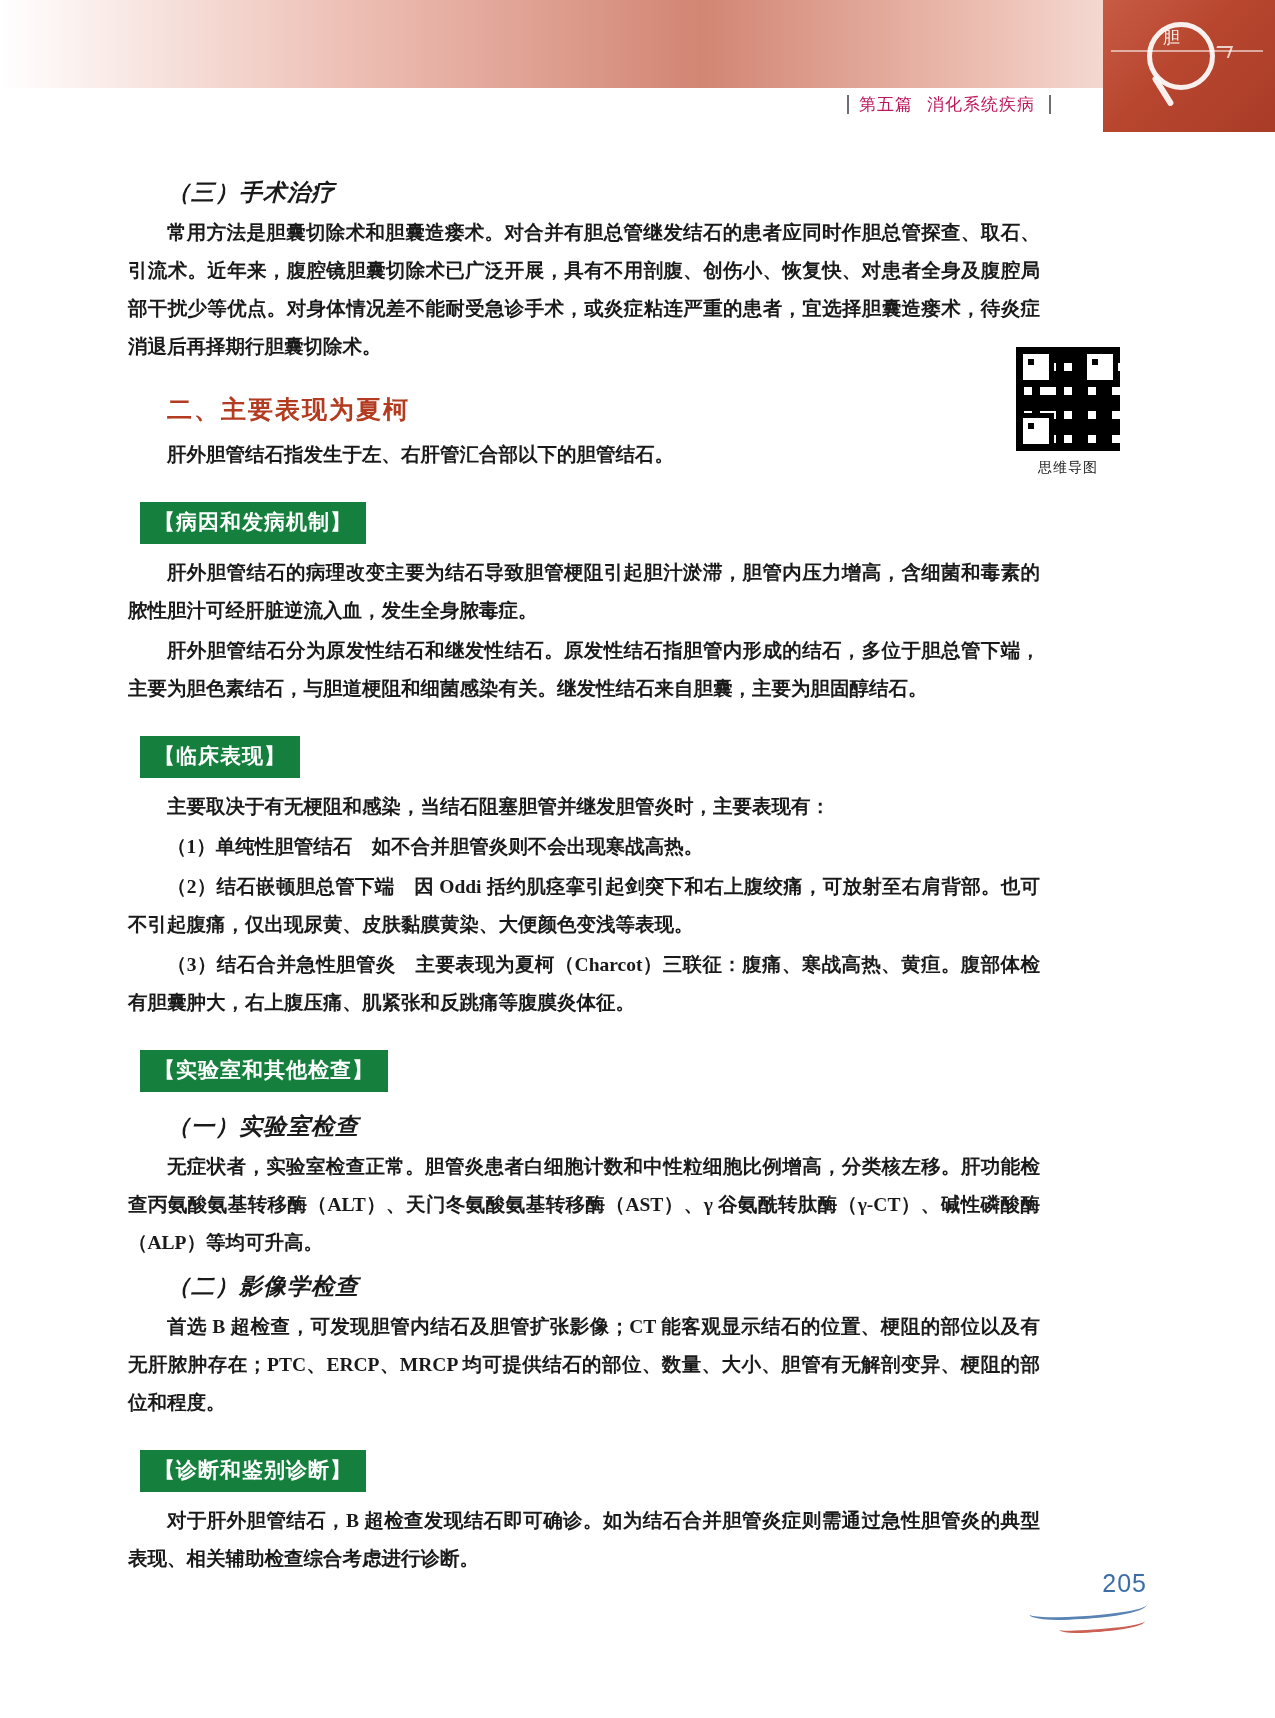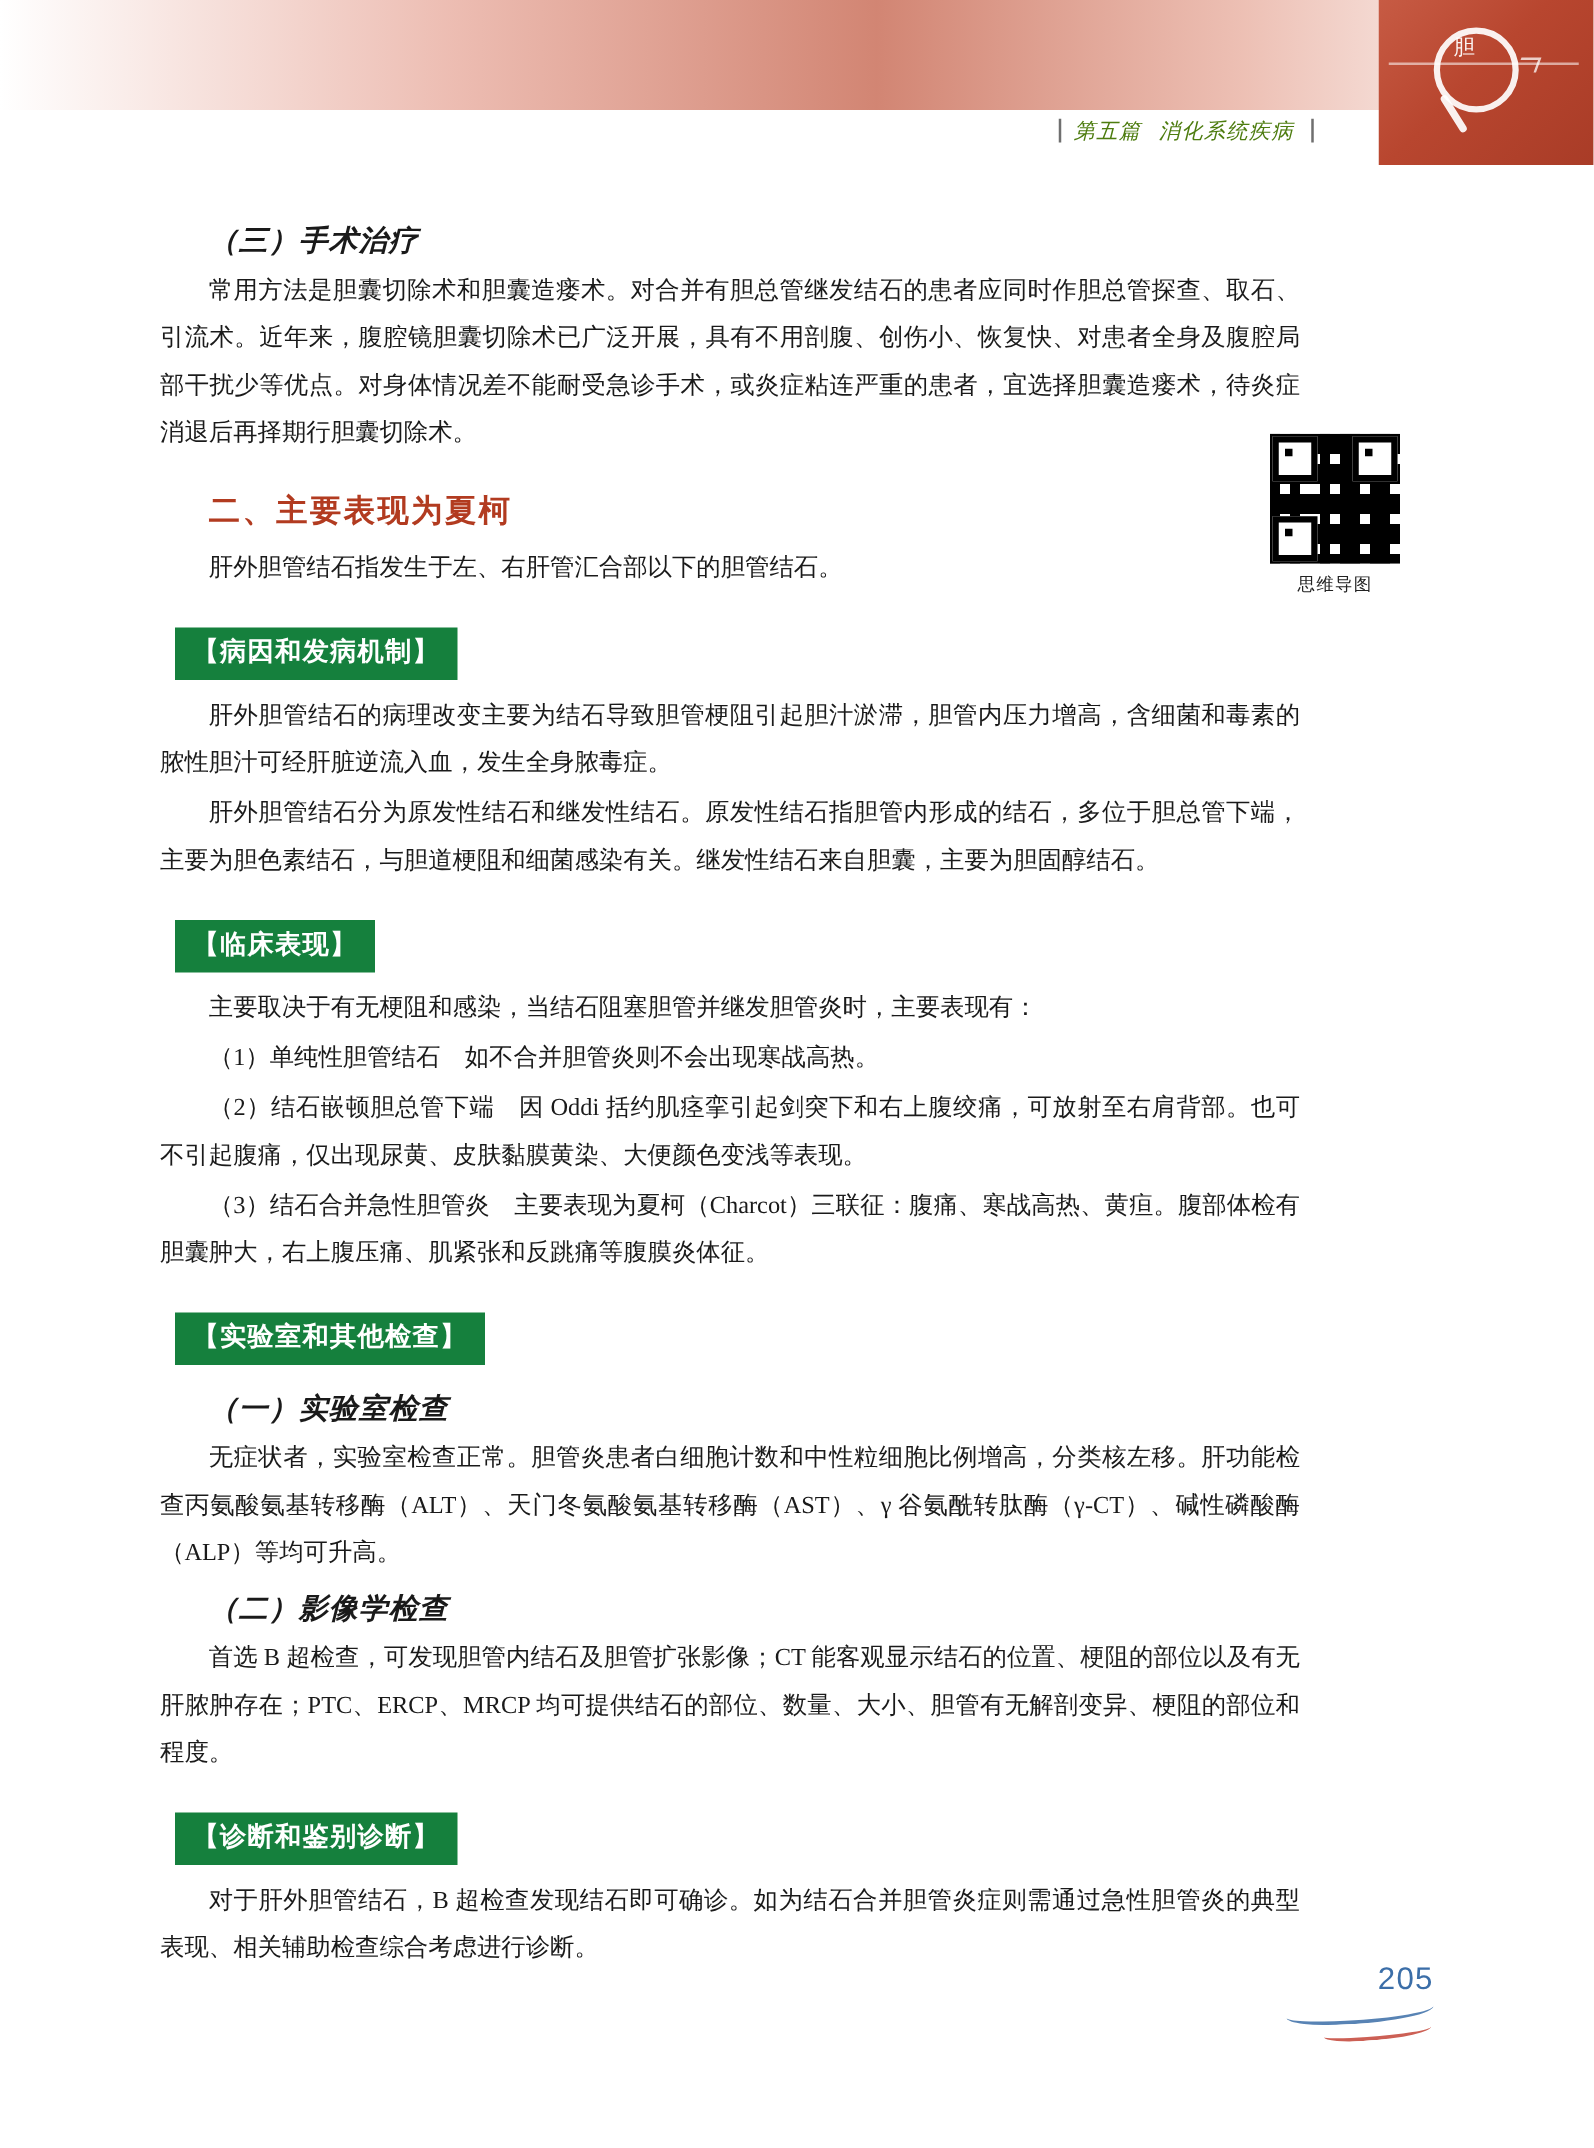--- a/index.html
+++ b/index.html
@@ -82,23 +82,22 @@
   
   .runhead {
     position: absolute;
     top: 93px;
     right: 224px;
     display: flex;
     align-items: center;
     gap: 10px;
     font-family: "Liberation Sans", sans-serif;
     font-size: 17px;
-    color: #4d7c0f;
-    letter-spacing: 1px;
-    font-style: italic;
+    color: #be185d;
+    letter-spacing: 1px;
   }
   .runhead .bar {
     display: inline-block;
     width: 2px;
     height: 19px;
     background: #6f6f6f;
   }
   .runhead .sec { margin: 0 4px; }
 
   
@@ -108,21 +107,21 @@
     top: 168px;
     width: 912px;
   }
   p {
     margin: 0 0 2px 0;
     font-size: 19.5px;
     line-height: 38px;
     text-align: justify;
     text-justify: inter-ideograph;
   }
-  .indent { text-indent: 39px; }
+  .indent { text-indent: 39px; font-weight: bold; }
 
   .sub-head {
     font-size: 23px;
     line-height: 38px;
     font-weight: bold;
     font-family: "Liberation Serif", serif;
     font-style: italic;
     margin: 6px 0 2px 0;
     text-indent: 39px;
     letter-spacing: 1px;

